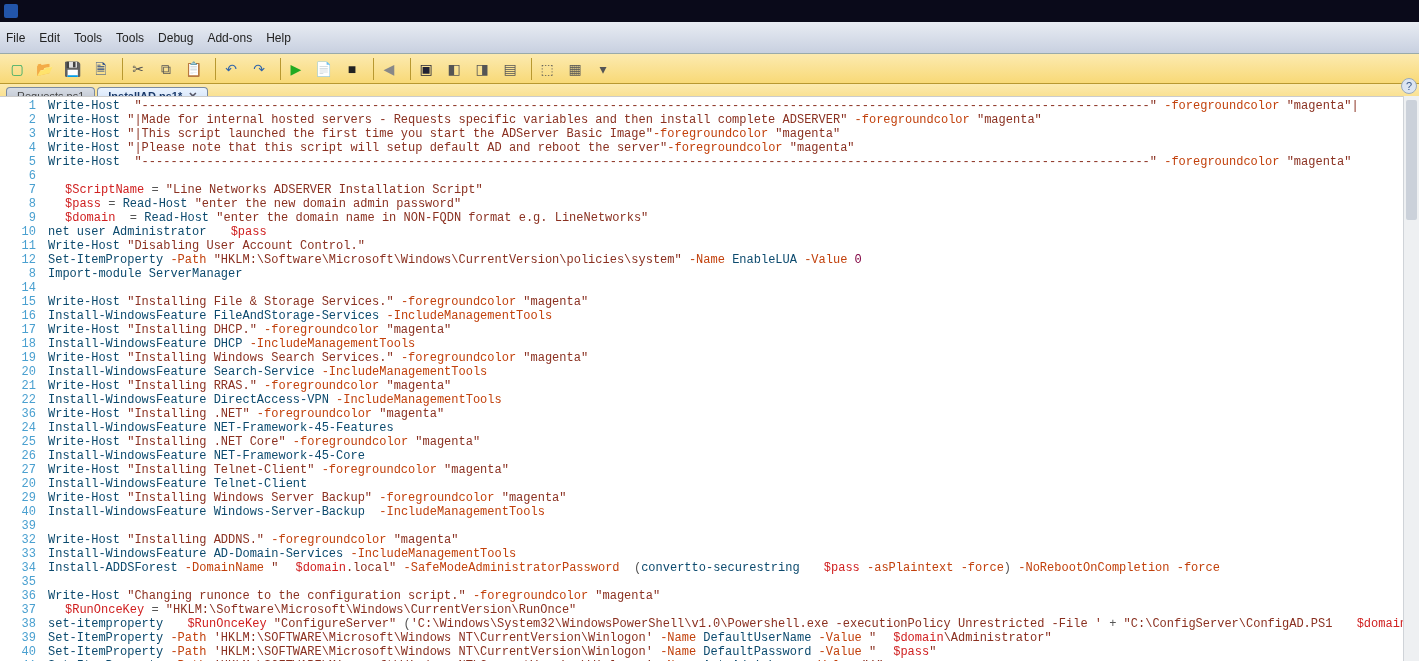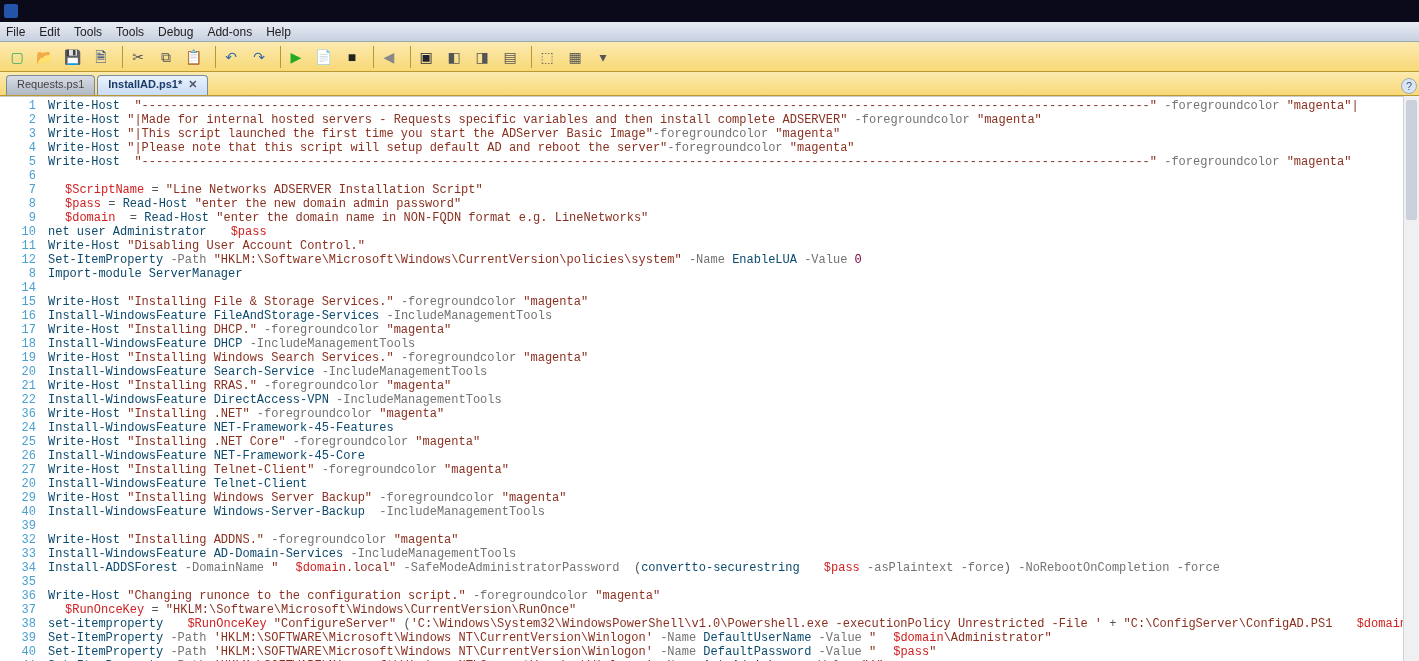--- a/index.html
+++ b/index.html
@@ -20,21 +20,21 @@
     padding: 0 4px;
     color: #ddd;
   }
   .titlebar .app-icon {
     width: 14px; height: 14px;
     background: #2255aa;
     border-radius: 2px;
     margin-right: 6px;
   }
   .menubar {
-    height: 20px;
+    height: 32px;
     background: linear-gradient(#e8ecf3, #c8d0e0);
     display: flex;
     align-items: center;
     padding: 0 6px;
     border-bottom: 1px solid #9aa;
   }
   .menubar span {
     margin-right: 14px;
     cursor: pointer;
     color: #222;
@@ -119,21 +119,21 @@
     font-family: Consolas, "Courier New", monospace;
     font-size: 12px;
     line-height: 14px;
     white-space: pre;
     color: #2a6aa8;
     overflow: hidden;
   }
   .code .line { height: 14px; }
   .tk-cmd   { color: #0c4a6e; }
   .tk-str   { color: #8a3020; }
-  .tk-param { color: #737373; }
+  .tk-param { color: #c2410c; }
   .tk-var   { color: #d02020; margin-left: 17px; }
   .tk-op    { color: #555; }
   .tk-num   { color: #800040; }
   .scroll-y {
     position: absolute;
     right: 0; top: 96px; bottom: 0;
     width: 16px;
     background: #eef0f2;
     border-left: 1px solid #cfd3d8;
   }

